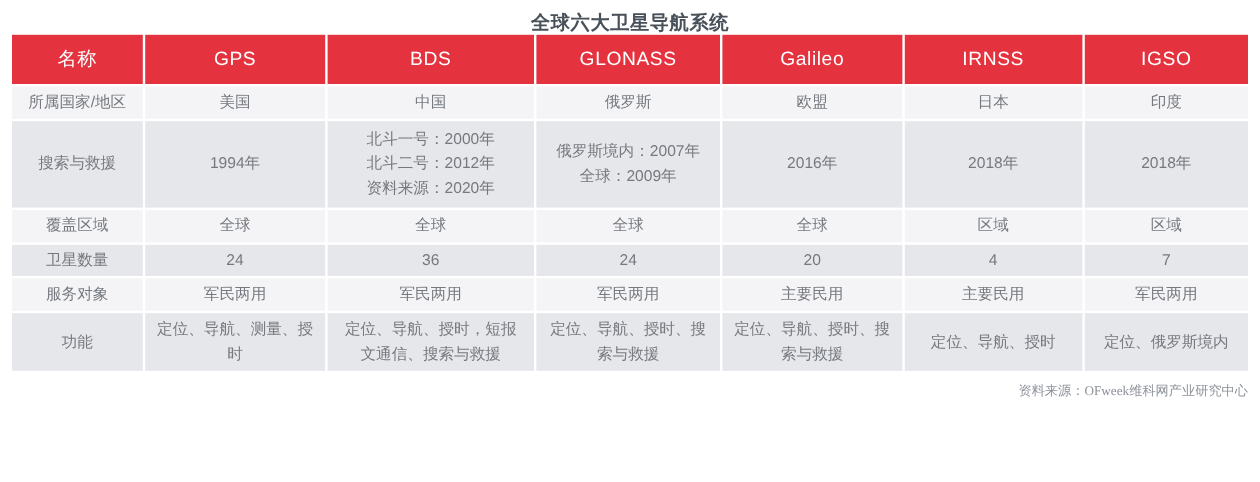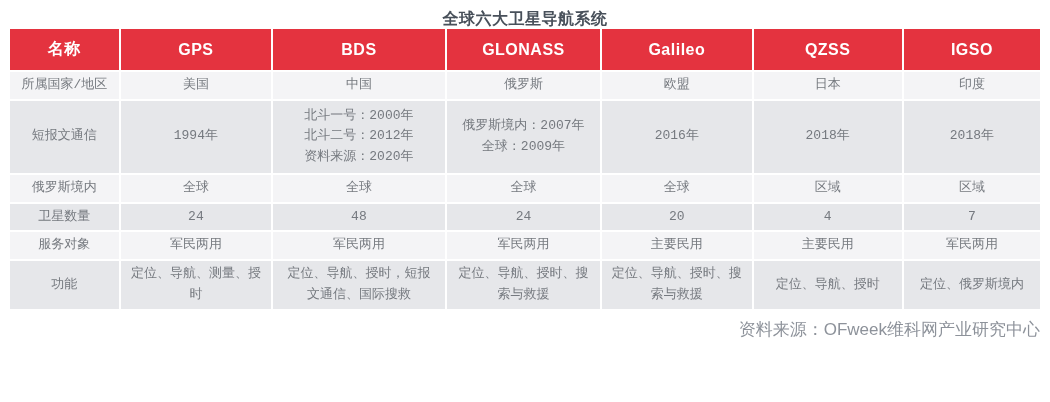--- a/index.html
+++ b/index.html
@@ -38,52 +38,52 @@
   col.c0{width:107px;}
   col.c1{width:148px;}
   col.c2{width:169px;}
   col.c3{width:151px;}
   col.c4{width:147px;}
   col.c5{width:146px;}
   col.c6{width:134px;}
   th{
     background:var(--header-red,#e4333f);
     color:#ffffff;
-    font-weight:700;
+    font-weight:400;
     font-size:16px;
     height:41px;
     padding:0 4px;
     text-align:center;
     letter-spacing:0.5px;
   }
   td{
     text-align:center;
     vertical-align:middle;
     color:var(--text-body,#75797f);
     font-size:13px;
     line-height:1.6;
     padding:3px 8px;
     white-space:pre-line;
-    font-family:Liberation Mono, monospace;
   }
   tbody tr:nth-child(odd) td{background:var(--row-light,#f4f4f6);}
   tbody tr:nth-child(even) td{background:var(--row-dark,#e6e7ea);}
   tr.r-country td{height:25px;}
   tr.r-time td{height:72px;}
   tr.r-coverage td{height:25px;}
   tr.r-orbit td{height:25px;}
   tr.r-count td{height:26px;}
   tr.r-service td{height:26px;}
   tr.r-function td{height:42px;}
   .source{
     margin-top:7px;
     text-align:right;
-    font-size:17px;
+    font-size:11px;
     color:var(--text-source,#8d929a);
     padding-right:2px;
+    font-family:Liberation Serif, serif;
   }
 </style>
 </head>
 <body>
 
 <div class="page">
 
   <div class="title">全球六大卫星导航系统</div>
 
   <table class="sat">
@@ -96,77 +96,77 @@
         <col class="c5">
         <col class="c6">
     </colgroup>
     <thead>
       <tr>
         <th>名称</th>
         <th>GPS</th>
         <th>BDS</th>
         <th>GLONASS</th>
         <th>Galileo</th>
-        <th>QZSS</th>
+        <th>IRNSS</th>
         <th>IGSO</th>
       </tr>
     </thead>
     <tbody>
       <tr class="r-country">
         <td>所属国家/地区</td>
         <td>美国</td>
         <td>中国</td>
         <td>俄罗斯</td>
         <td>欧盟</td>
         <td>日本</td>
         <td>印度</td>
       </tr>
       <tr class="r-time">
-        <td>短报文通信</td>
+        <td>搜索与救援</td>
         <td>1994年</td>
         <td>北斗一号：2000年
 北斗二号：2012年
 资料来源：2020年</td>
         <td>俄罗斯境内：2007年
 全球：2009年</td>
         <td>2016年</td>
         <td>2018年</td>
         <td>2018年</td>
       </tr>
       <tr class="r-coverage">
-        <td>俄罗斯境内</td>
+        <td>覆盖区域</td>
         <td>全球</td>
         <td>全球</td>
         <td>全球</td>
         <td>全球</td>
         <td>区域</td>
         <td>区域</td>
       </tr>
       <tr class="r-count">
         <td>卫星数量</td>
         <td>24</td>
-        <td>48</td>
+        <td>36</td>
         <td>24</td>
         <td>20</td>
         <td>4</td>
         <td>7</td>
       </tr>
       <tr class="r-service">
         <td>服务对象</td>
         <td>军民两用</td>
         <td>军民两用</td>
         <td>军民两用</td>
         <td>主要民用</td>
         <td>主要民用</td>
         <td>军民两用</td>
       </tr>
       <tr class="r-function">
         <td>功能</td>
         <td>定位、导航、测量、授时</td>
-        <td>定位、导航、授时，短报文通信、国际搜救</td>
+        <td>定位、导航、授时，短报文通信、搜索与救援</td>
         <td>定位、导航、授时、搜索与救援</td>
         <td>定位、导航、授时、搜索与救援</td>
         <td>定位、导航、授时</td>
         <td>定位、俄罗斯境内</td>
       </tr>
     </tbody>
   </table>
 
   <div class="source">资料来源：OFweek维科网产业研究中心</div>
 

